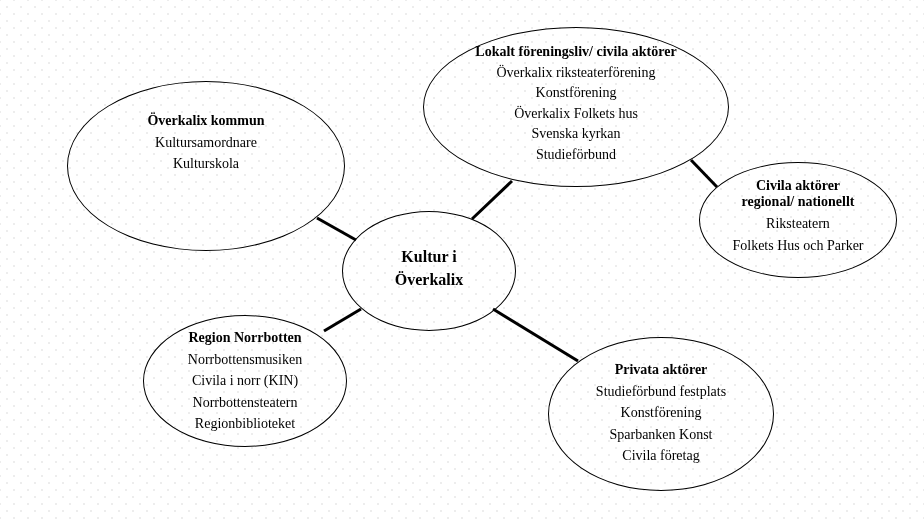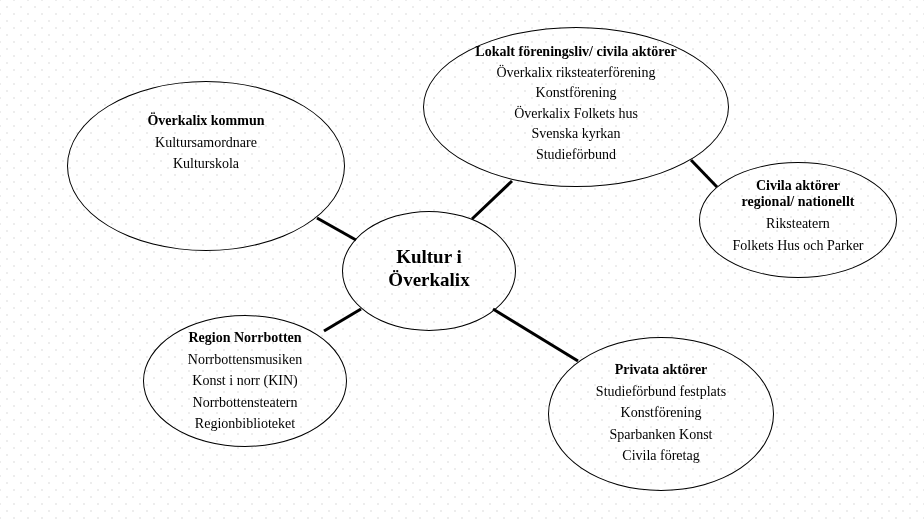--- a/index.html
+++ b/index.html
@@ -42,21 +42,21 @@
   }
   .node-title {
     font-weight: bold;
     white-space: pre-line;
   }
   .node-item { }
   .text-lokalt { line-height: 20.5px; }
   .text-civila .node-title { line-height: 16px; margin-bottom: 3px; }
   .text-center-node {
     font-weight: bold;
-    font-size: 19px;
+    font-size: 16px;
     line-height: 23px;
     white-space: pre-line;
   }
   
   .el-kommun  { left:  67px; top:  81px; width: 278px; height: 170px; }
   .el-lokalt  { left: 423px; top:  27px; width: 306px; height: 160px; }
   .el-civila  { left: 699px; top: 162px; width: 198px; height: 116px; }
   .el-center  { left: 342px; top: 211px; width: 174px; height: 120px; }
   .el-region  { left: 143px; top: 315px; width: 204px; height: 132px; }
   .el-privata { left: 548px; top: 337px; width: 226px; height: 154px; }
@@ -109,21 +109,21 @@
   <div class="node-text text-civila">
     <div class="node-title">Civila aktörer
 regional/ nationellt</div>
     <div class="node-item">Riksteatern</div>
     <div class="node-item">Folkets Hus och Parker</div>
   </div>
 
   <div class="node-text text-region">
     <div class="node-title">Region Norrbotten</div>
     <div class="node-item">Norrbottensmusiken</div>
-    <div class="node-item">Konst i norr (KIN)</div>
+    <div class="node-item">Civila i norr (KIN)</div>
     <div class="node-item">Norrbottensteatern</div>
     <div class="node-item">Regionbiblioteket</div>
   </div>
 
   <div class="node-text text-privata">
     <div class="node-title">Privata aktörer</div>
     <div class="node-item">Studieförbund festplats</div>
     <div class="node-item">Konstförening</div>
     <div class="node-item">Sparbanken Konst</div>
     <div class="node-item">Civila företag</div>

